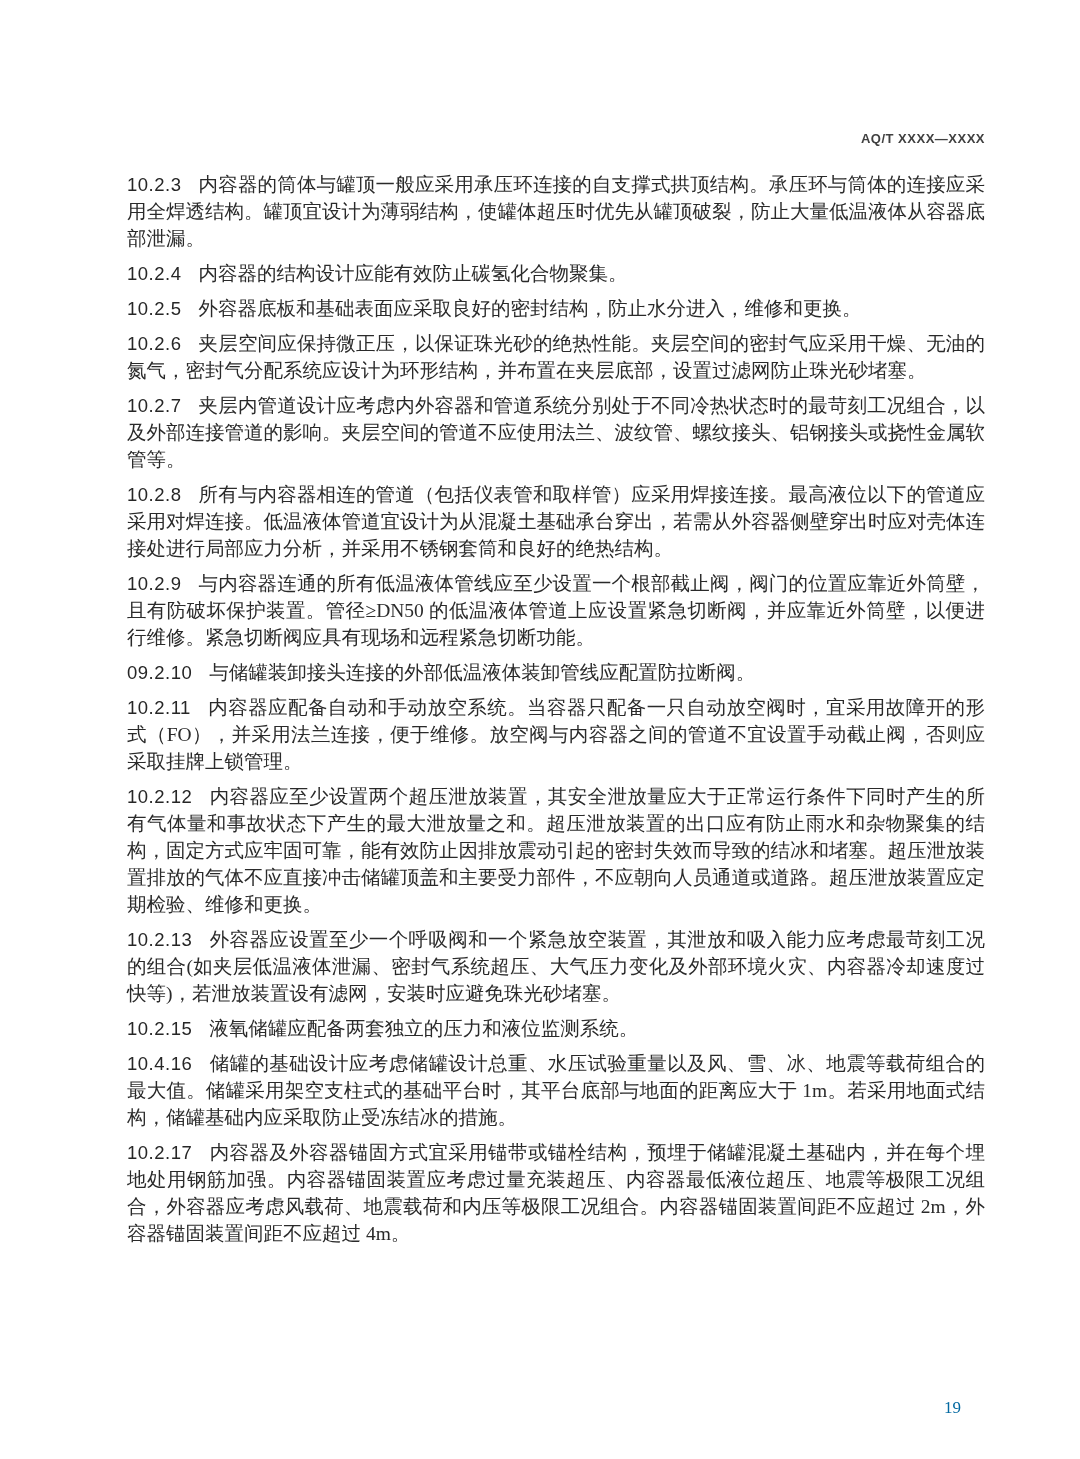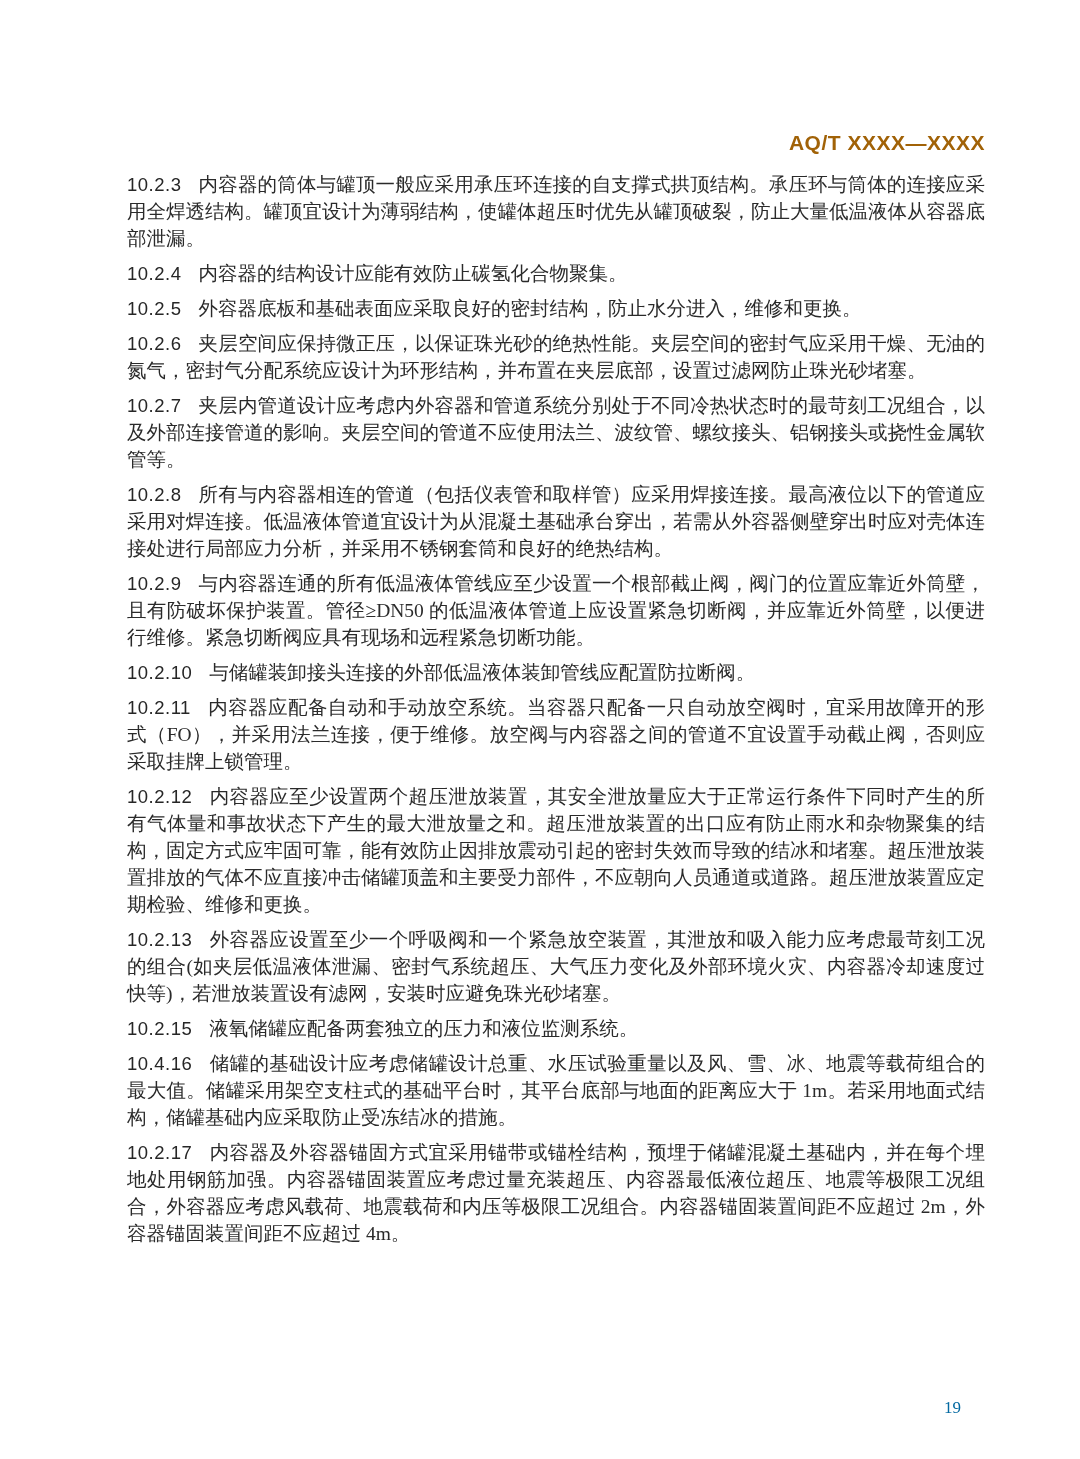--- a/index.html
+++ b/index.html
@@ -14,24 +14,24 @@
     background: #ffffff;
     overflow: hidden;
     font-family: "Liberation Serif", "DejaVu Serif", serif;
     color: #2a2a2a;
   }
   .std-code {
     position: absolute;
     top: 131px;
     right: 95px;
     font-family: "Liberation Sans", "DejaVu Sans", sans-serif;
-    font-size: 21px;
+    font-size: 13px;
     font-weight: 600;
     letter-spacing: 0.5px;
-    color: #a16207;
+    color: #404040;
     white-space: nowrap;
   }
   .content {
     position: absolute;
     top: 171px;
     left: 127px;
     width: 858px;
   }
   p.clause {
     margin: 0 0 8px 0;
@@ -75,21 +75,21 @@
     <p class="clause"><span class="clause-num">10.2.5</span><span class="clause-text">外容器底板和基础表面应采取良好的密封结构，防止水分进入，维修和更换。</span></p>
 
     <p class="clause"><span class="clause-num">10.2.6</span><span class="clause-text">夹层空间应保持微正压，以保证珠光砂的绝热性能。夹层空间的密封气应采用干燥、无油的氮气，密封气分配系统应设计为环形结构，并布置在夹层底部，设置过滤网防止珠光砂堵塞。</span></p>
 
     <p class="clause"><span class="clause-num">10.2.7</span><span class="clause-text">夹层内管道设计应考虑内外容器和管道系统分别处于不同冷热状态时的最苛刻工况组合，以及外部连接管道的影响。夹层空间的管道不应使用法兰、波纹管、螺纹接头、铝钢接头或挠性金属软管等。</span></p>
 
     <p class="clause"><span class="clause-num">10.2.8</span><span class="clause-text">所有与内容器相连的管道（包括仪表管和取样管）应采用焊接连接。最高液位以下的管道应采用对焊连接。低温液体管道宜设计为从混凝土基础承台穿出，若需从外容器侧壁穿出时应对壳体连接处进行局部应力分析，并采用不锈钢套筒和良好的绝热结构。</span></p>
 
     <p class="clause"><span class="clause-num">10.2.9</span><span class="clause-text">与内容器连通的所有低温液体管线应至少设置一个根部截止阀，阀门的位置应靠近外筒壁，且有防破坏保护装置。管径≥DN50 的低温液体管道上应设置紧急切断阀，并应靠近外筒壁，以便进行维修。紧急切断阀应具有现场和远程紧急切断功能。</span></p>
 
-    <p class="clause"><span class="clause-num">10.2.10</span><span class="clause-text">与储罐装卸接头连接的外部低温液体装卸管线应配置防拉断阀。</span></p>
+    <p class="clause"><span class="clause-num">09.2.10</span><span class="clause-text">与储罐装卸接头连接的外部低温液体装卸管线应配置防拉断阀。</span></p>
 
     <p class="clause"><span class="clause-num">10.2.11</span><span class="clause-text">内容器应配备自动和手动放空系统。当容器只配备一只自动放空阀时，宜采用故障开的形式（FO），并采用法兰连接，便于维修。放空阀与内容器之间的管道不宜设置手动截止阀，否则应采取挂牌上锁管理。</span></p>
 
     <p class="clause"><span class="clause-num">10.2.12</span><span class="clause-text">内容器应至少设置两个超压泄放装置，其安全泄放量应大于正常运行条件下同时产生的所有气体量和事故状态下产生的最大泄放量之和。超压泄放装置的出口应有防止雨水和杂物聚集的结构，固定方式应牢固可靠，能有效防止因排放震动引起的密封失效而导致的结冰和堵塞。超压泄放装置排放的气体不应直接冲击储罐顶盖和主要受力部件，不应朝向人员通道或道路。超压泄放装置应定期检验、维修和更换。</span></p>
 
     <p class="clause"><span class="clause-num">10.2.13</span><span class="clause-text">外容器应设置至少一个呼吸阀和一个紧急放空装置，其泄放和吸入能力应考虑最苛刻工况的组合(如夹层低温液体泄漏、密封气系统超压、大气压力变化及外部环境火灾、内容器冷却速度过快等)，若泄放装置设有滤网，安装时应避免珠光砂堵塞。</span></p>
 
 
     <p class="clause"><span class="clause-num">10.2.15</span><span class="clause-text">液氧储罐应配备两套独立的压力和液位监测系统。</span></p>
 

